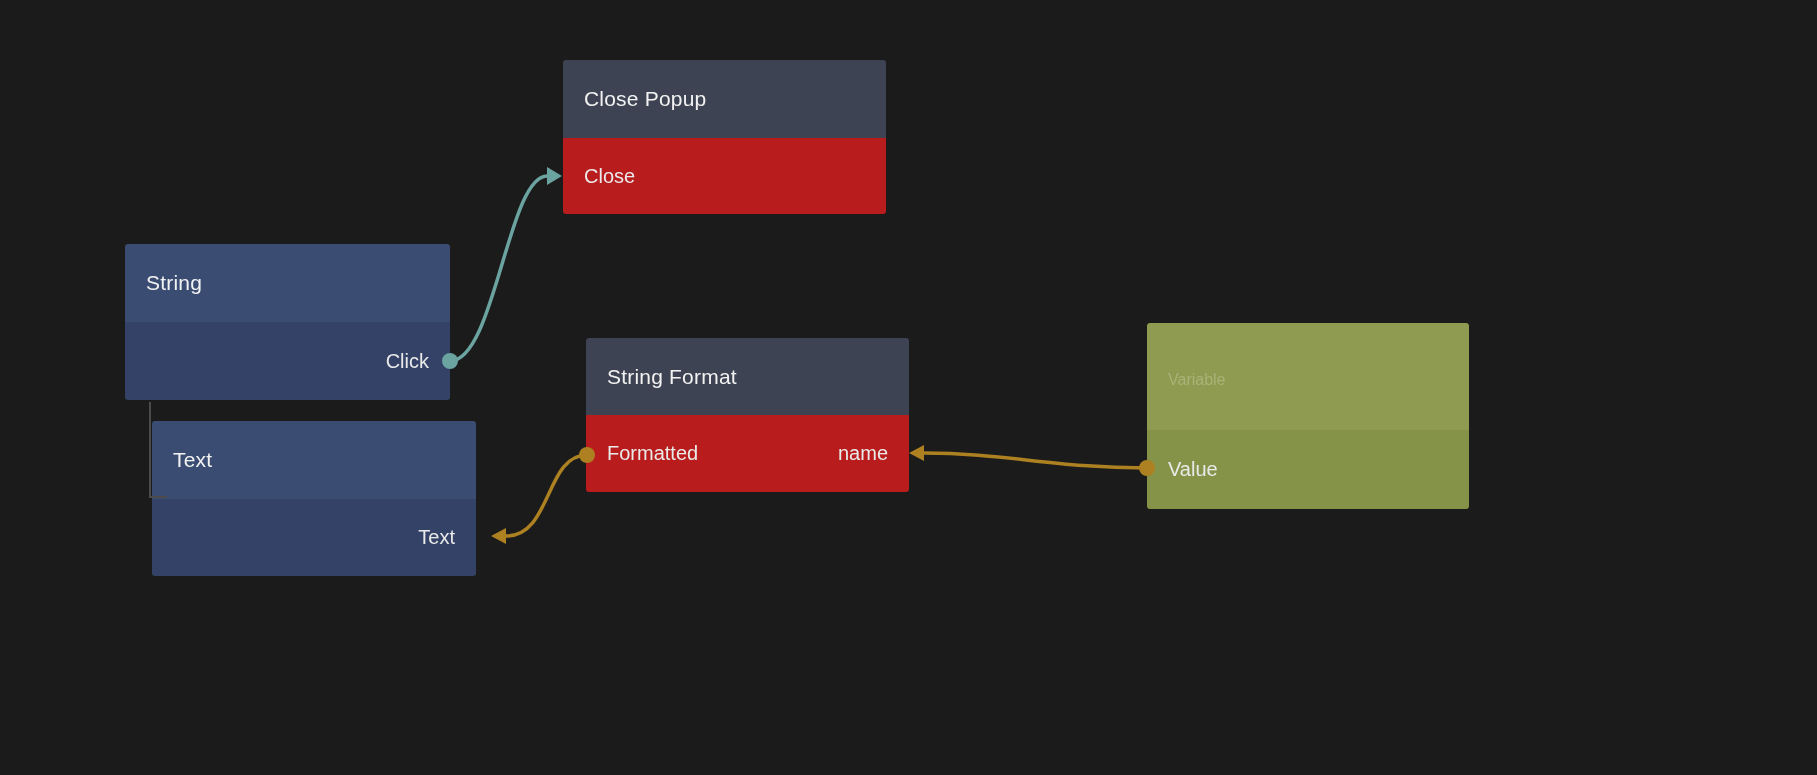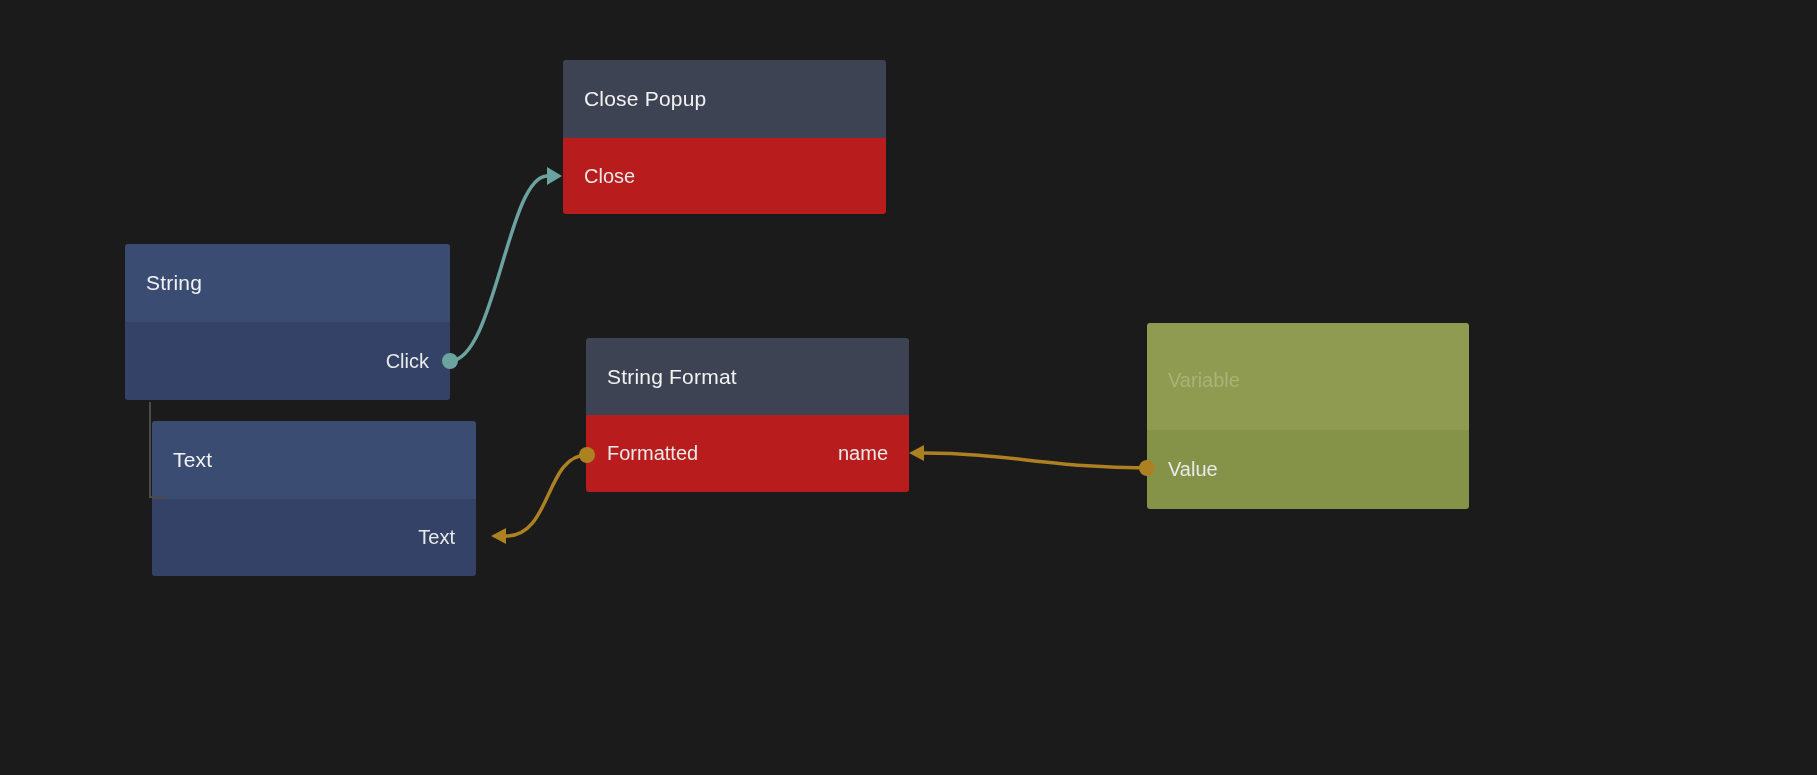--- a/index.html
+++ b/index.html
@@ -39,21 +39,21 @@
     justify-content: center;
     padding: 0 21px;
     box-sizing: border-box;
   }
   .node .title {
     font-size: 21px;
     letter-spacing: 0.2px;
     color: #f2f2f2;
   }
   .node .subtitle {
-    font-size: 20px;
+    font-size: 16px;
     margin-top: 7px;
   }
   .node .body {
     display: flex;
     align-items: center;
     box-sizing: border-box;
     padding: 0 21px;
   }
   .port-label {
     font-size: 20px;

